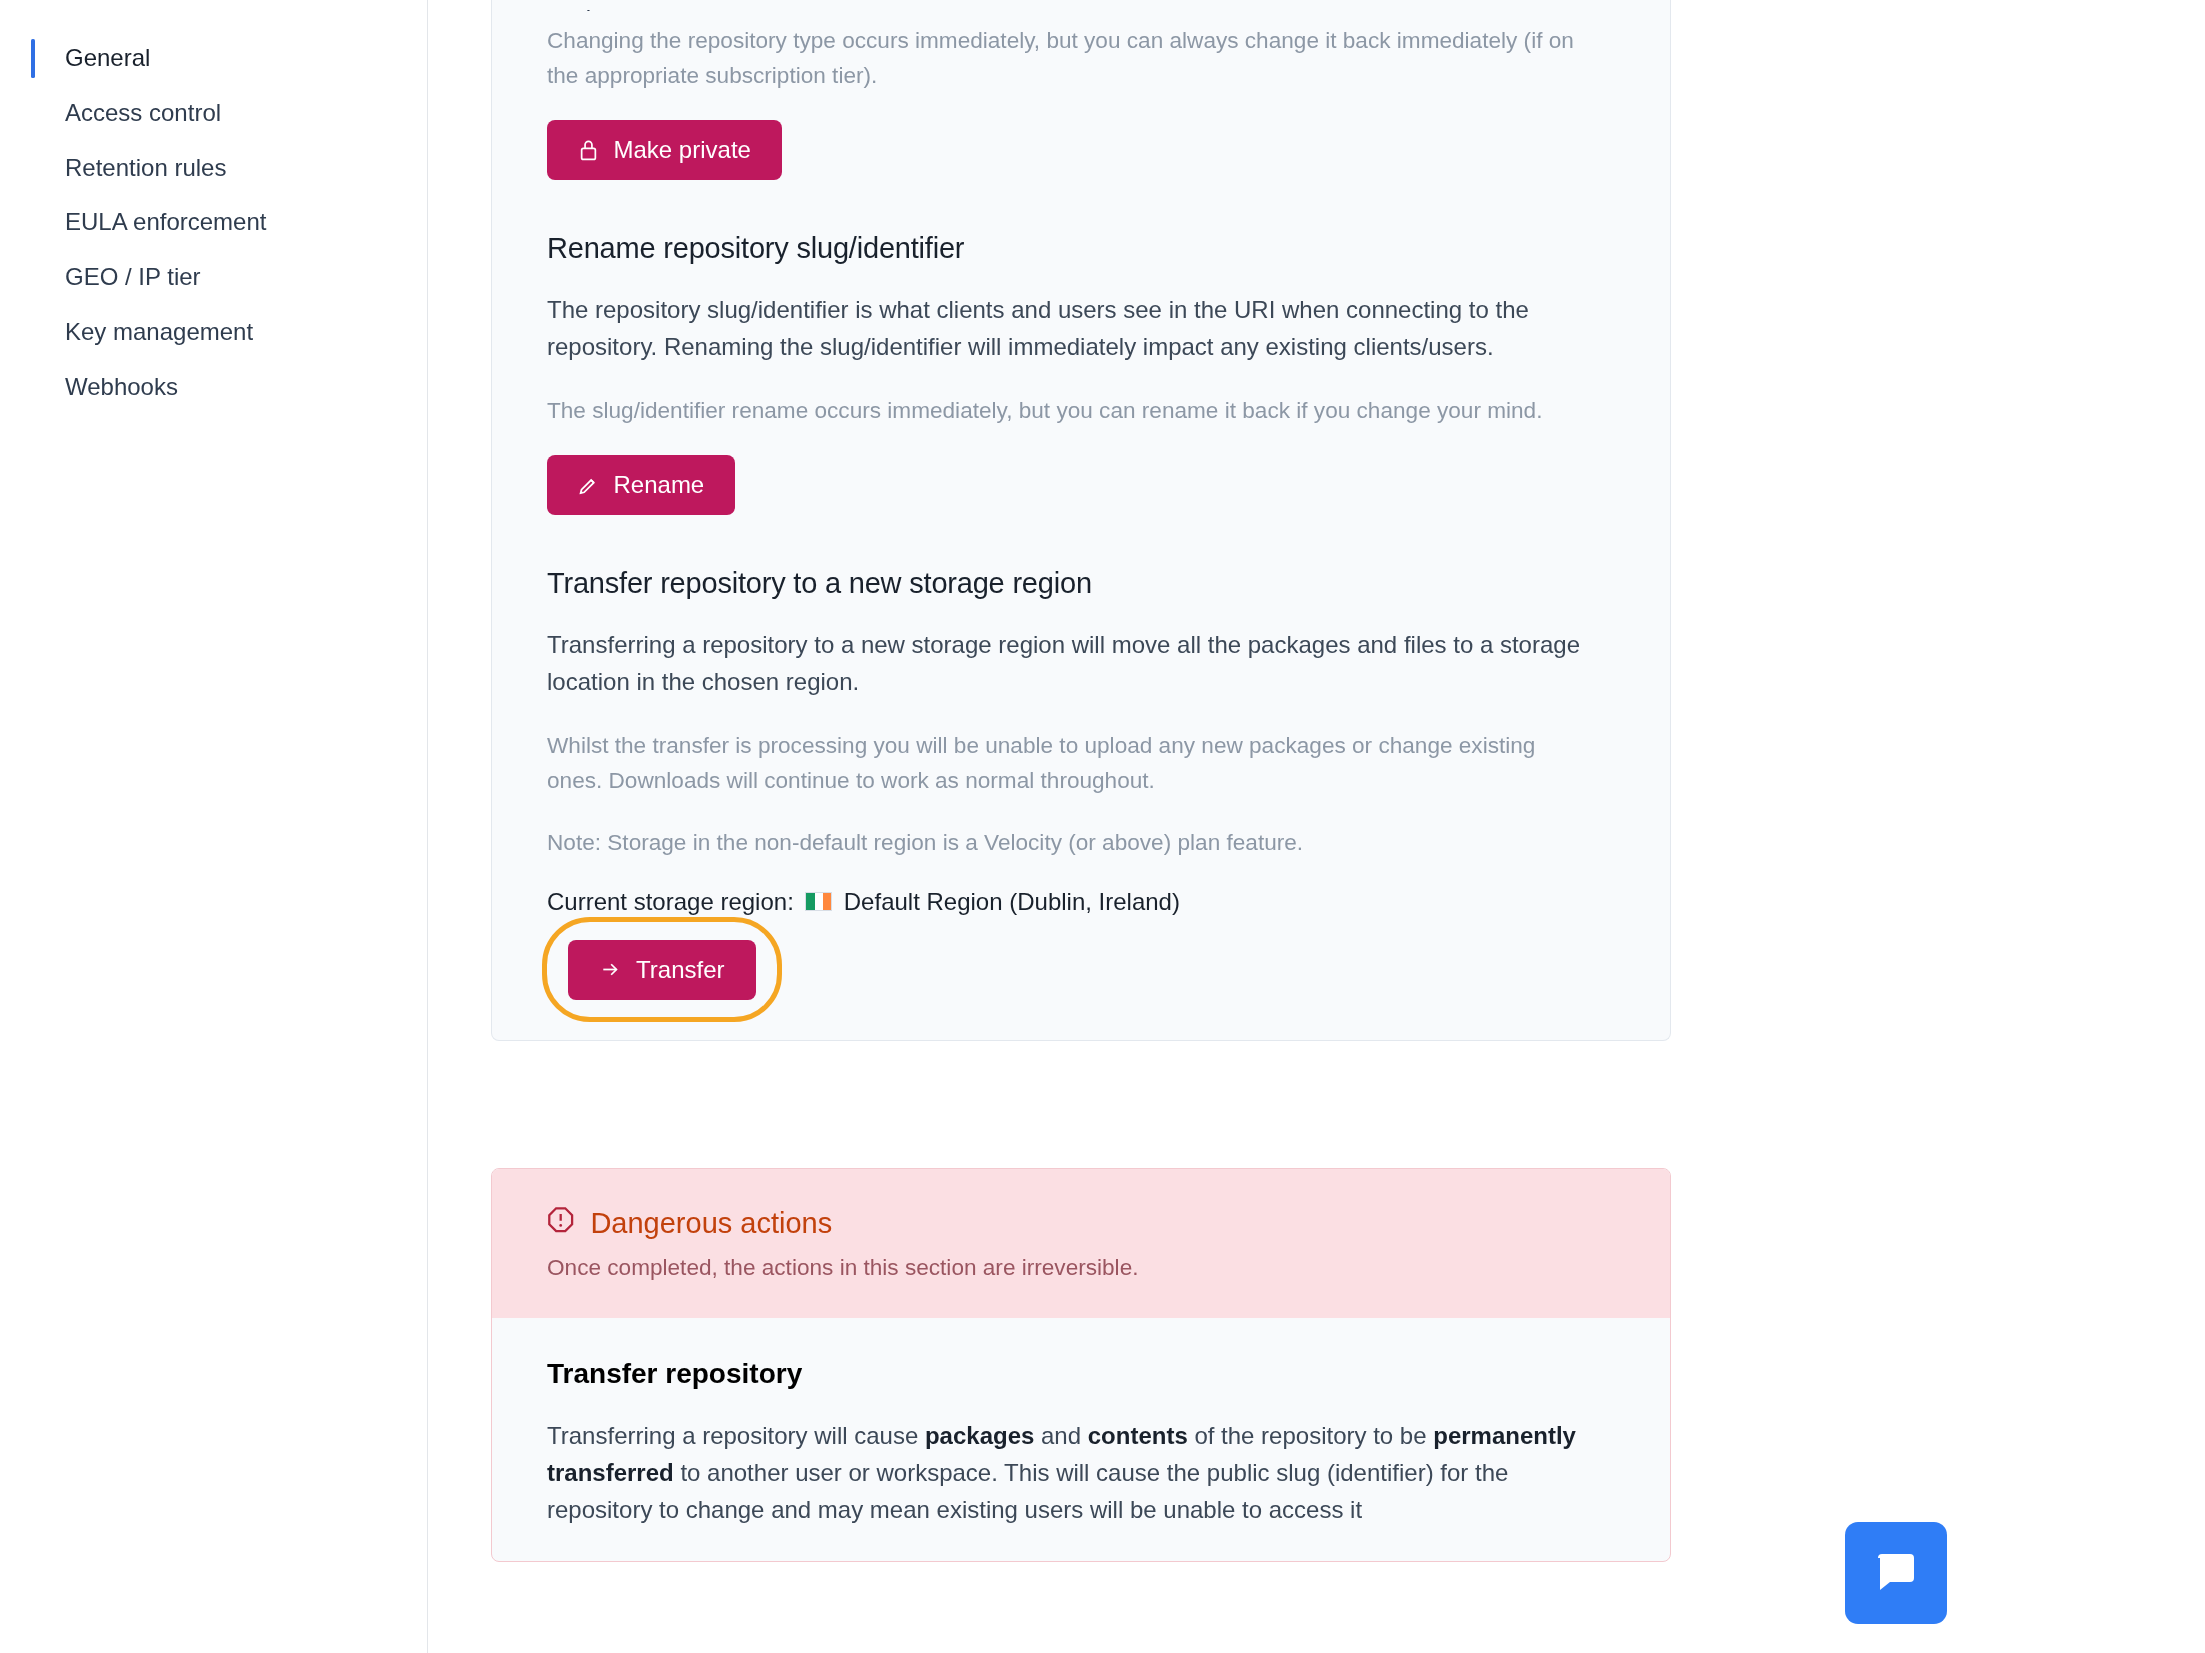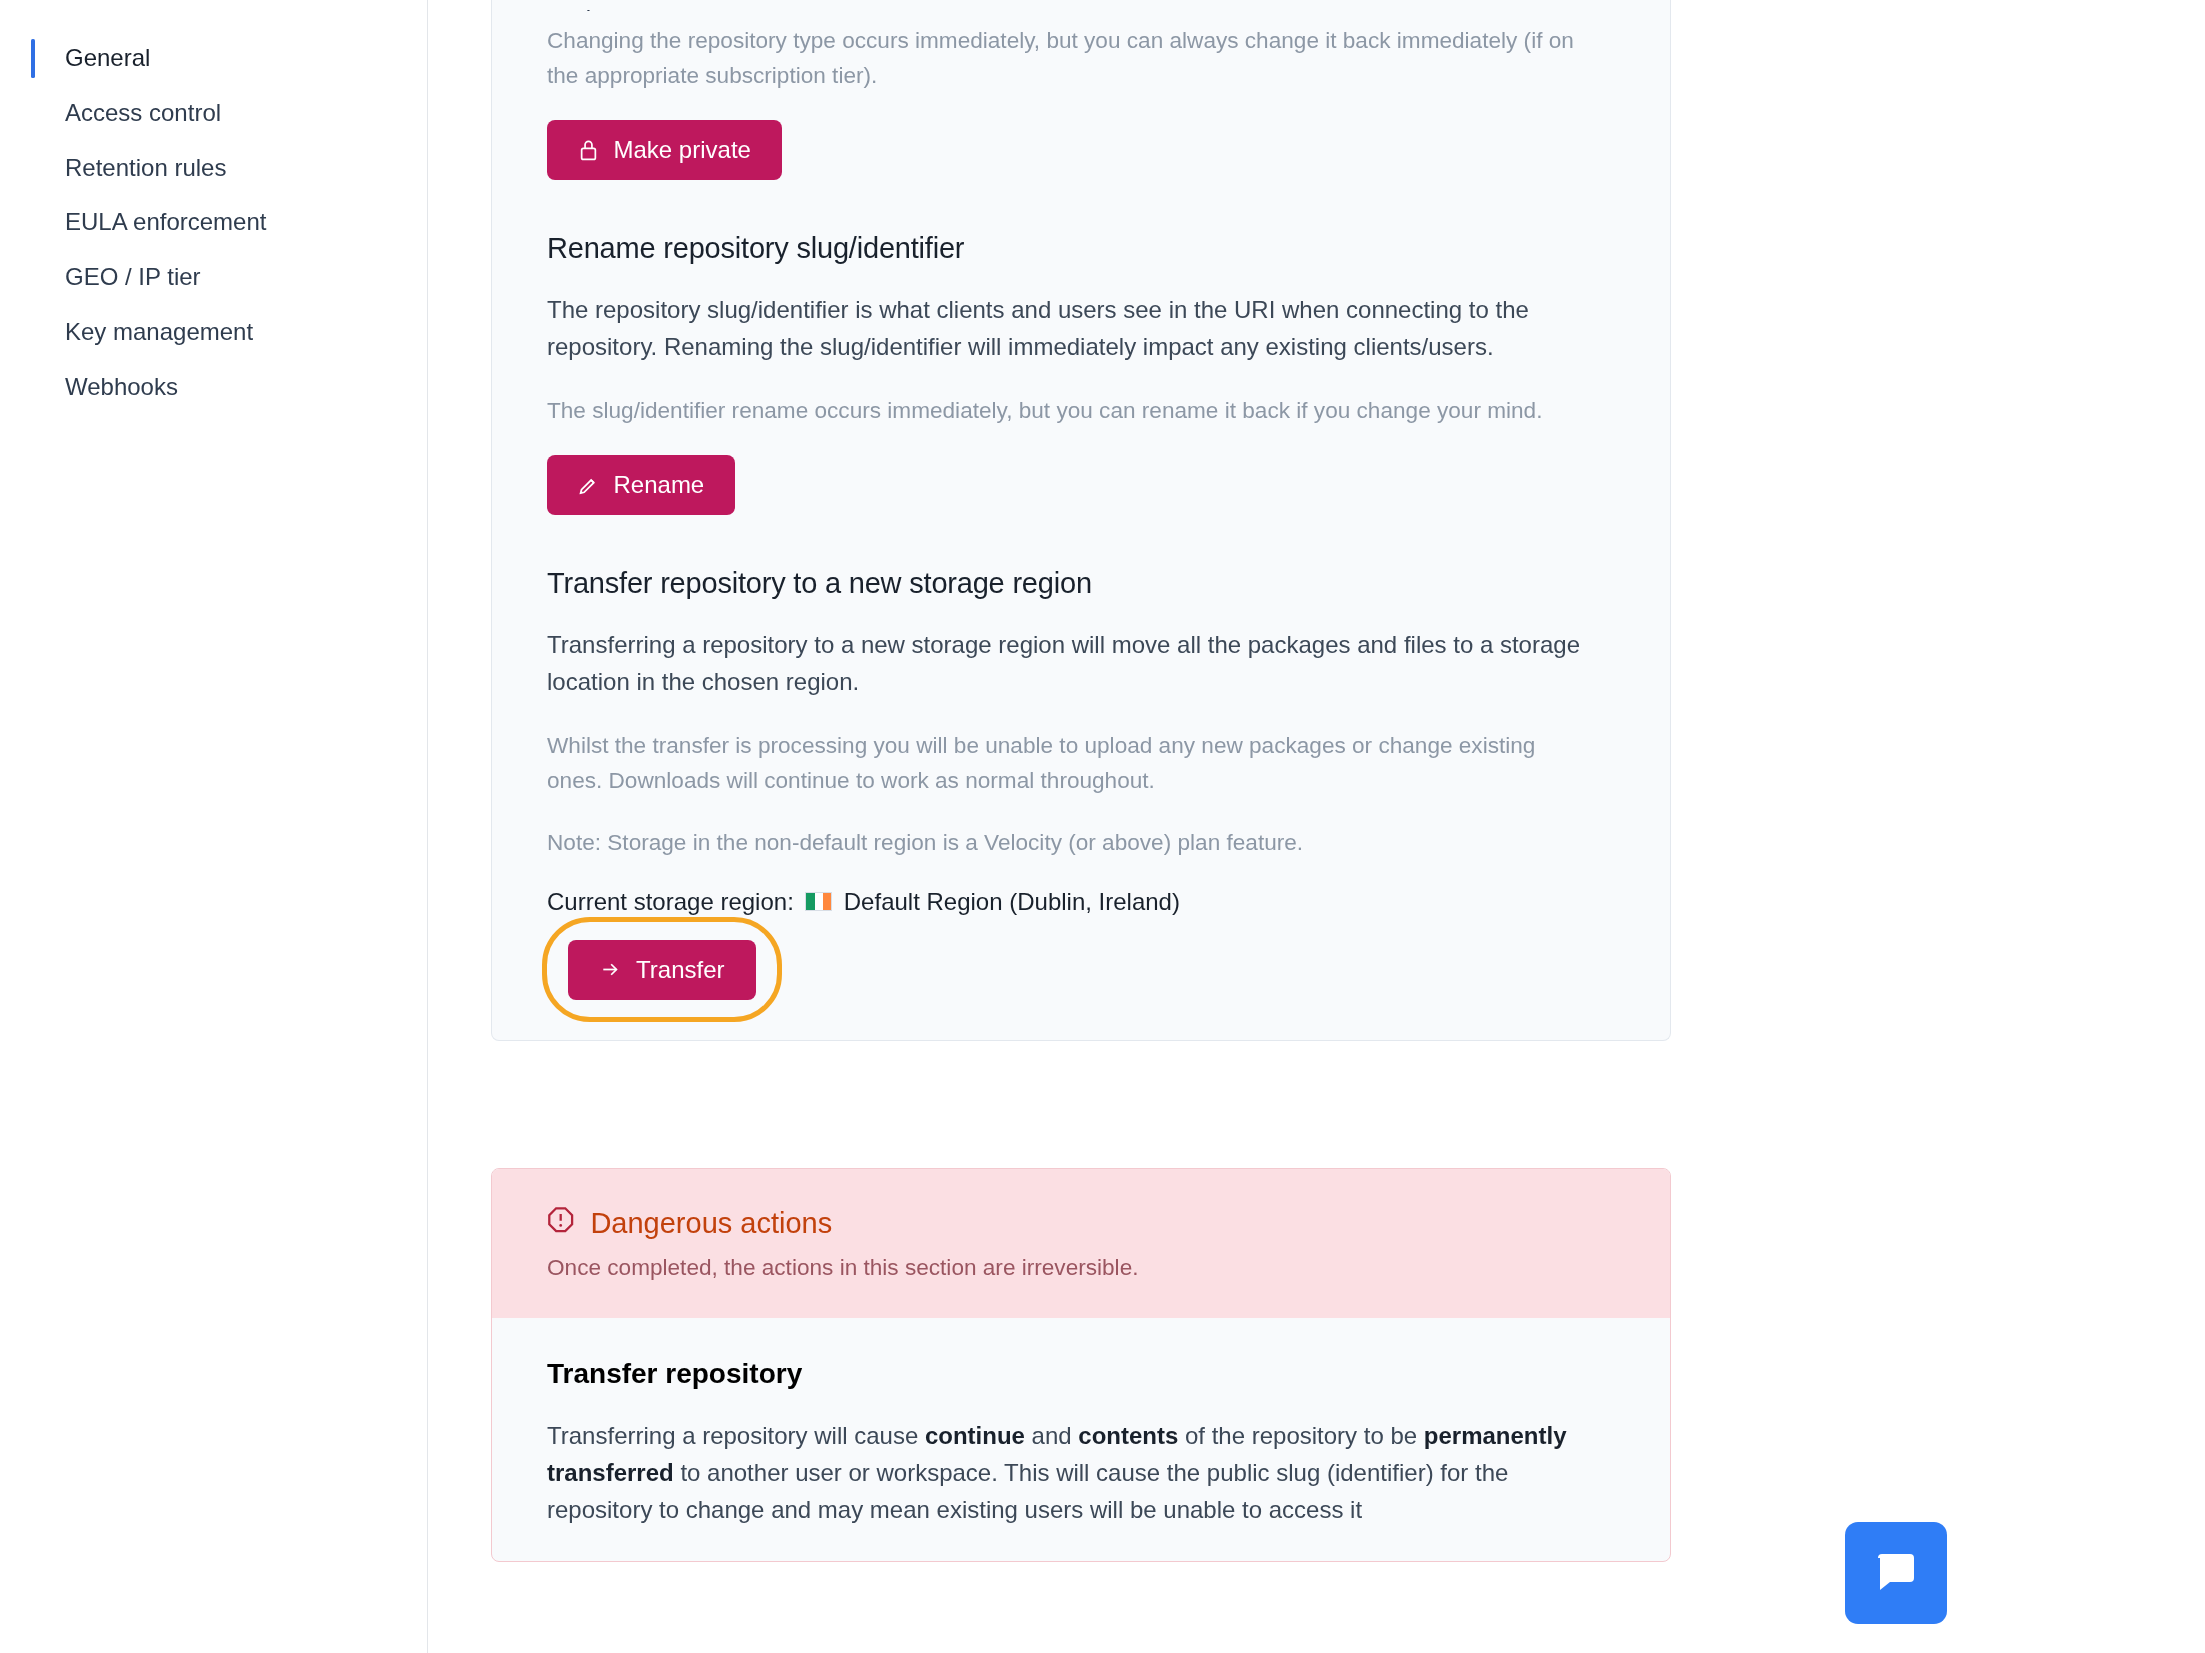--- a/index.html
+++ b/index.html
@@ -319,21 +319,21 @@
               <path d="M12 7v6"></path>
               <circle cx="12" cy="17" r="1.2" fill="#b3243b" stroke="none"></circle>
             </svg>
           </span>
           <span>Dangerous actions</span>
         </div>
         <div class="sub">Once completed, the actions in this section are irreversible.</div>
       </div>
       <div class="danger-body">
         <h3>Transfer repository</h3>
-        <p><span>Transferring a repository will cause </span><b>continue</b><span> and </span><b>contents</b><span> of the repository to be </span><b>permanently transferred</b><span> to another user or workspace. This will cause the public slug (identifier) for the repository to change and may mean existing users will be unable to access it</span></p>
+        <p><span>Transferring a repository will cause </span><b>packages</b><span> and </span><b>contents</b><span> of the repository to be </span><b>permanently transferred</b><span> to another user or workspace. This will cause the public slug (identifier) for the repository to change and may mean existing users will be unable to access it</span></p>
       </div>
     </section>
 
     <div class="chat-fab">
       <span>
         <svg width="48" height="48" viewBox="0 0 24 24" fill="#ffffff">
           <path d="M3 5a2 2 0 0 1 2-2h14a2 2 0 0 1 2 2v10a2 2 0 0 1-2 2H9l-5 4V5z"></path>
         </svg>
       </span>
     </div>

